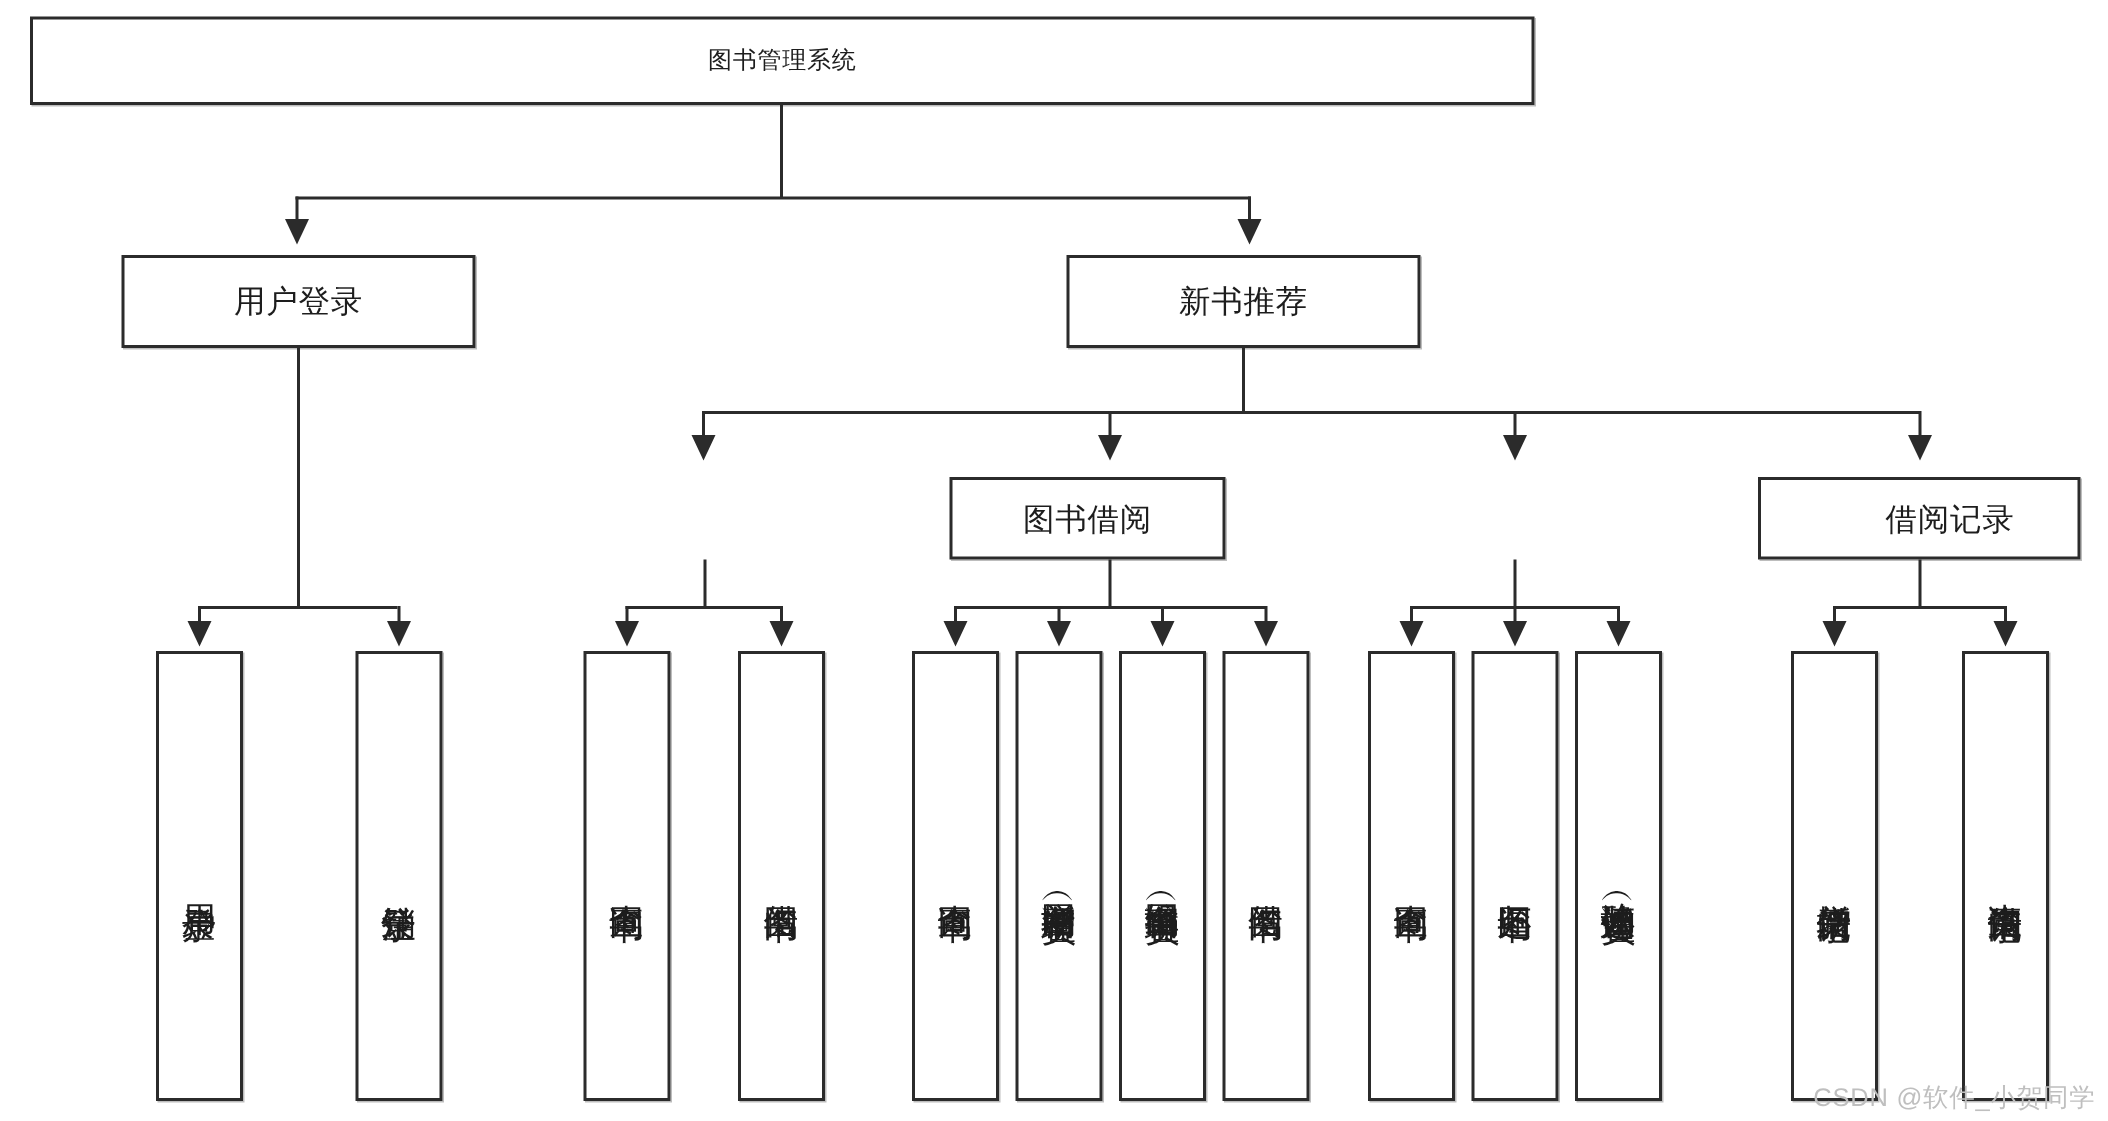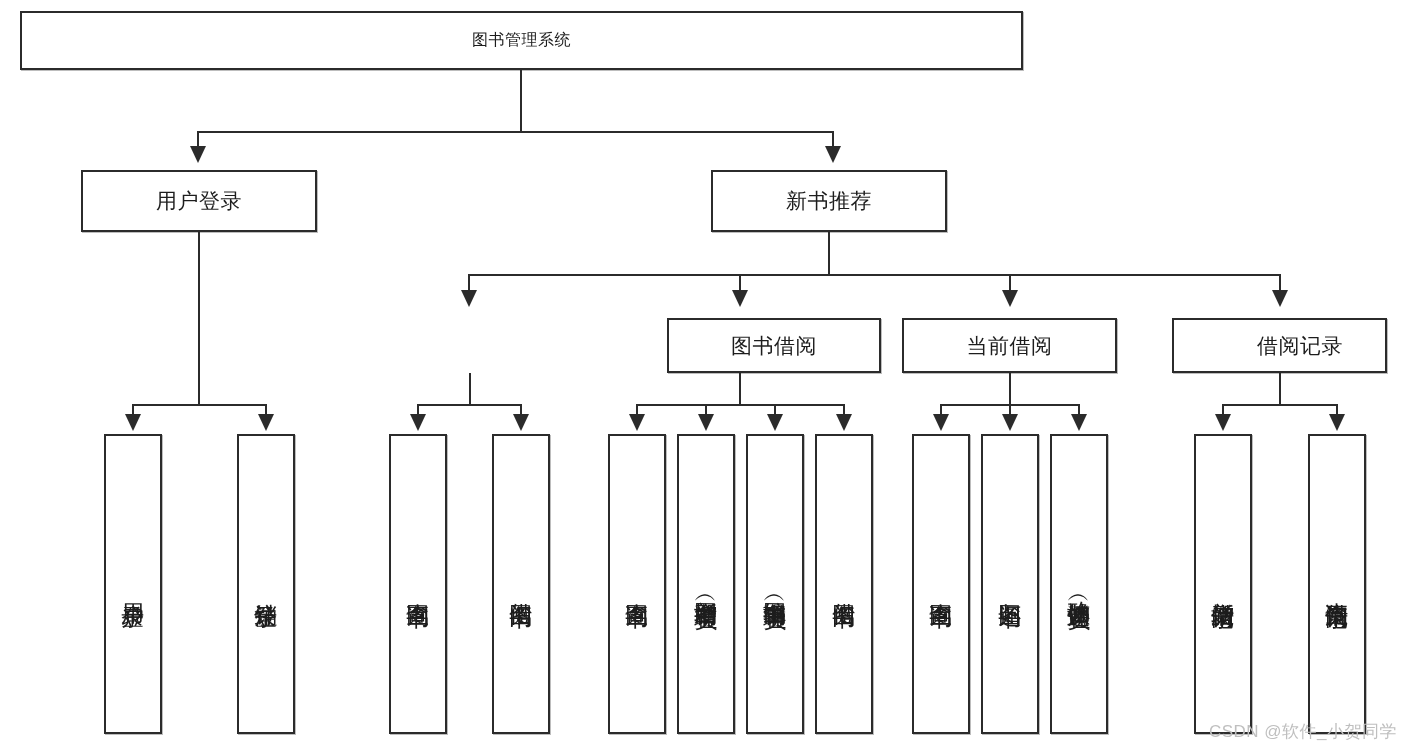--- a/index.html
+++ b/index.html
@@ -119,25 +119,22 @@
 
   <div class="vline" style="left:739px; top:274px; height:18px;"></div>
   <div class="arrow" style="left:732px; top:290px;"></div>
 
   <div class="vline" style="left:1009px; top:274px; height:18px;"></div>
   <div class="arrow" style="left:1002px; top:290px;"></div>
 
   <div class="vline" style="left:1279px; top:274px; height:18px;"></div>
   <div class="arrow" style="left:1272px; top:290px;"></div>
 
-  <div class="node h" style="left:633px; top:318px; width:214px; height:55px;margin-left:34px;">
+  <div class="node h" style="left:633px; top:318px; width:184px; height:55px;">
     <span>图书借阅</span>
-  </div>
-  <div class="node h" style="left:902px; top:318px; width:215px; height:55px;">
-    <span>当前借阅</span>
   </div>
   <div class="node h" style="left:1172px; top:318px; width:215px; height:55px;padding-left:41px;">
     <span>借阅记录</span>
   </div>
 
   <div class="vline" style="left:469px; top:373px; height:32px;"></div>
   <div class="hline" style="left:417px; top:404px; width:105px; height:2px;"></div>
   <div class="vline" style="left:417px; top:404px; height:12px;"></div>
   <div class="arrow" style="left:410px; top:414px;"></div>
   <div class="vline" style="left:520px; top:404px; height:12px;"></div>

